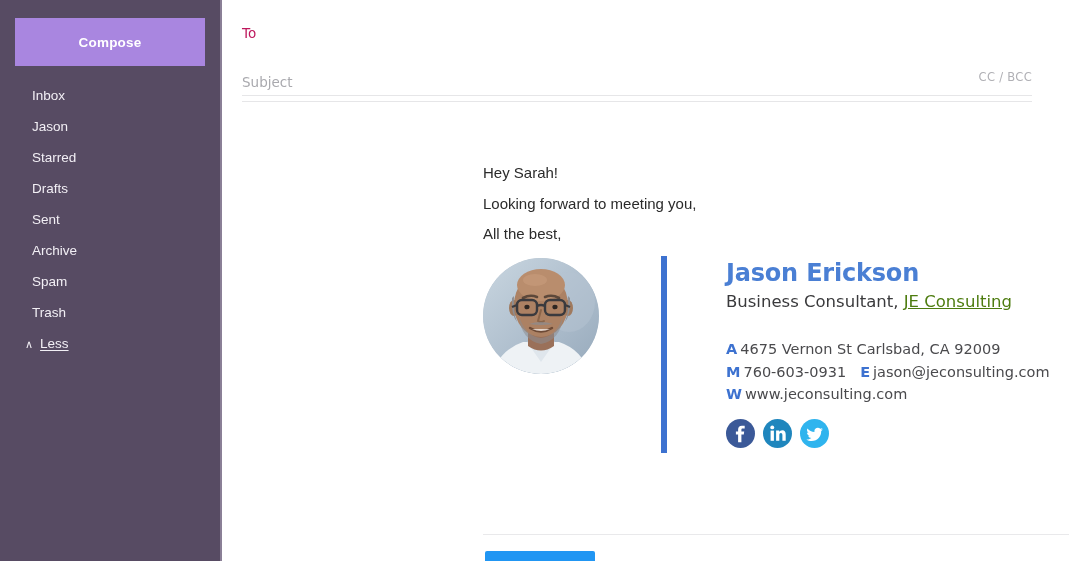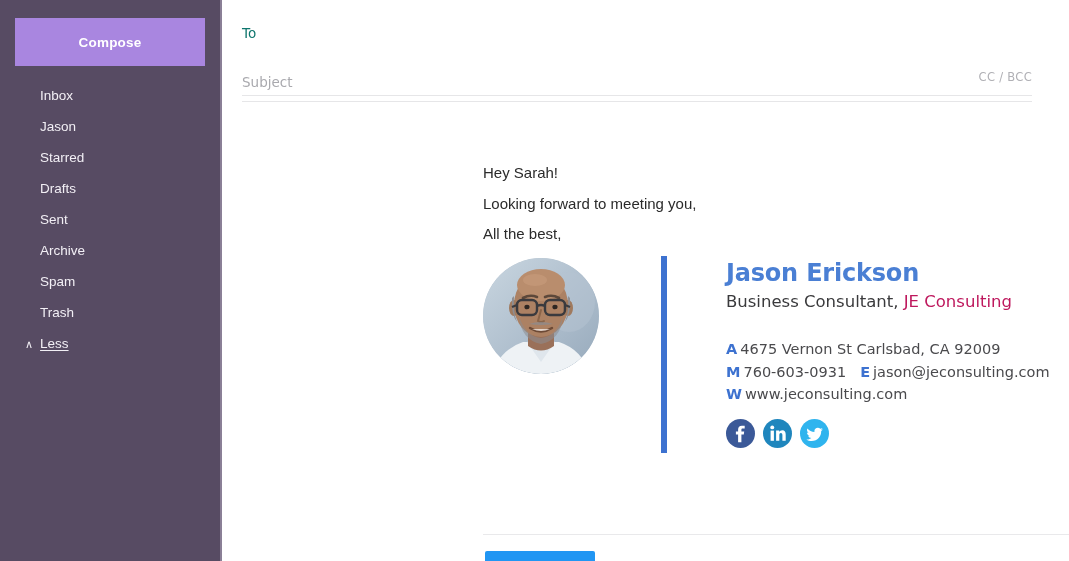--- a/index.html
+++ b/index.html
@@ -52,21 +52,21 @@
   }
   .nav-list {
     position: absolute;
     left: 0;
     top: 80px;
     width: 222px;
   }
   .nav-item {
     height: 31px;
     line-height: 31px;
-    padding-left: 40px;
+    padding-left: 32px;
     color: #f2eff5;
     font-size: 13.5px;
     cursor: pointer;
     white-space: nowrap;
   }
   .nav-item.less {
     padding-left: 25px;
     display: flex;
     align-items: center;
     gap: 7px;
@@ -100,21 +100,21 @@
     justify-content: space-between;
     border-bottom: 1px solid #e6e6e8;
     padding-bottom: 11px;
   }
   .field-to { top: 25px; }
   .field-subject { top: 74px; }
   .field-label {
     font-size: 13.5px;
     font-family: "DejaVu Sans", sans-serif;
   }
-  .label-to { color: #0f766e; }
+  .label-to { color: #be185d; }
   .label-subject { color: #a9a9ae; }
   .label-ccbcc {
     color: #b0b0b5;
     font-size: 11.5px;
     letter-spacing: 0.3px;
     cursor: pointer;
     font-family: "DejaVu Sans", sans-serif;
     margin-top: 45px;
   }
 
@@ -169,21 +169,21 @@
     letter-spacing: -0.2px;
     font-family: "DejaVu Sans", sans-serif;
   }
   .sig-title {
     font-size: 16.5px;
     line-height: 25px;
     color: #3a3a3c;
     margin-top: 1px;
     font-family: "DejaVu Sans", sans-serif;
   }
-  .sig-title .company { color: #be185d; }
+  .sig-title .company { color: #4d7c0f; text-decoration: underline; }
   .sig-details {
     margin-top: 24px;
     font-size: 14.5px;
     line-height: 22.5px;
     color: #4a4a4d;
     font-family: "DejaVu Sans", sans-serif;
   }
   .sig-details .k {
     color: #3d72d0;
     font-weight: bold;

